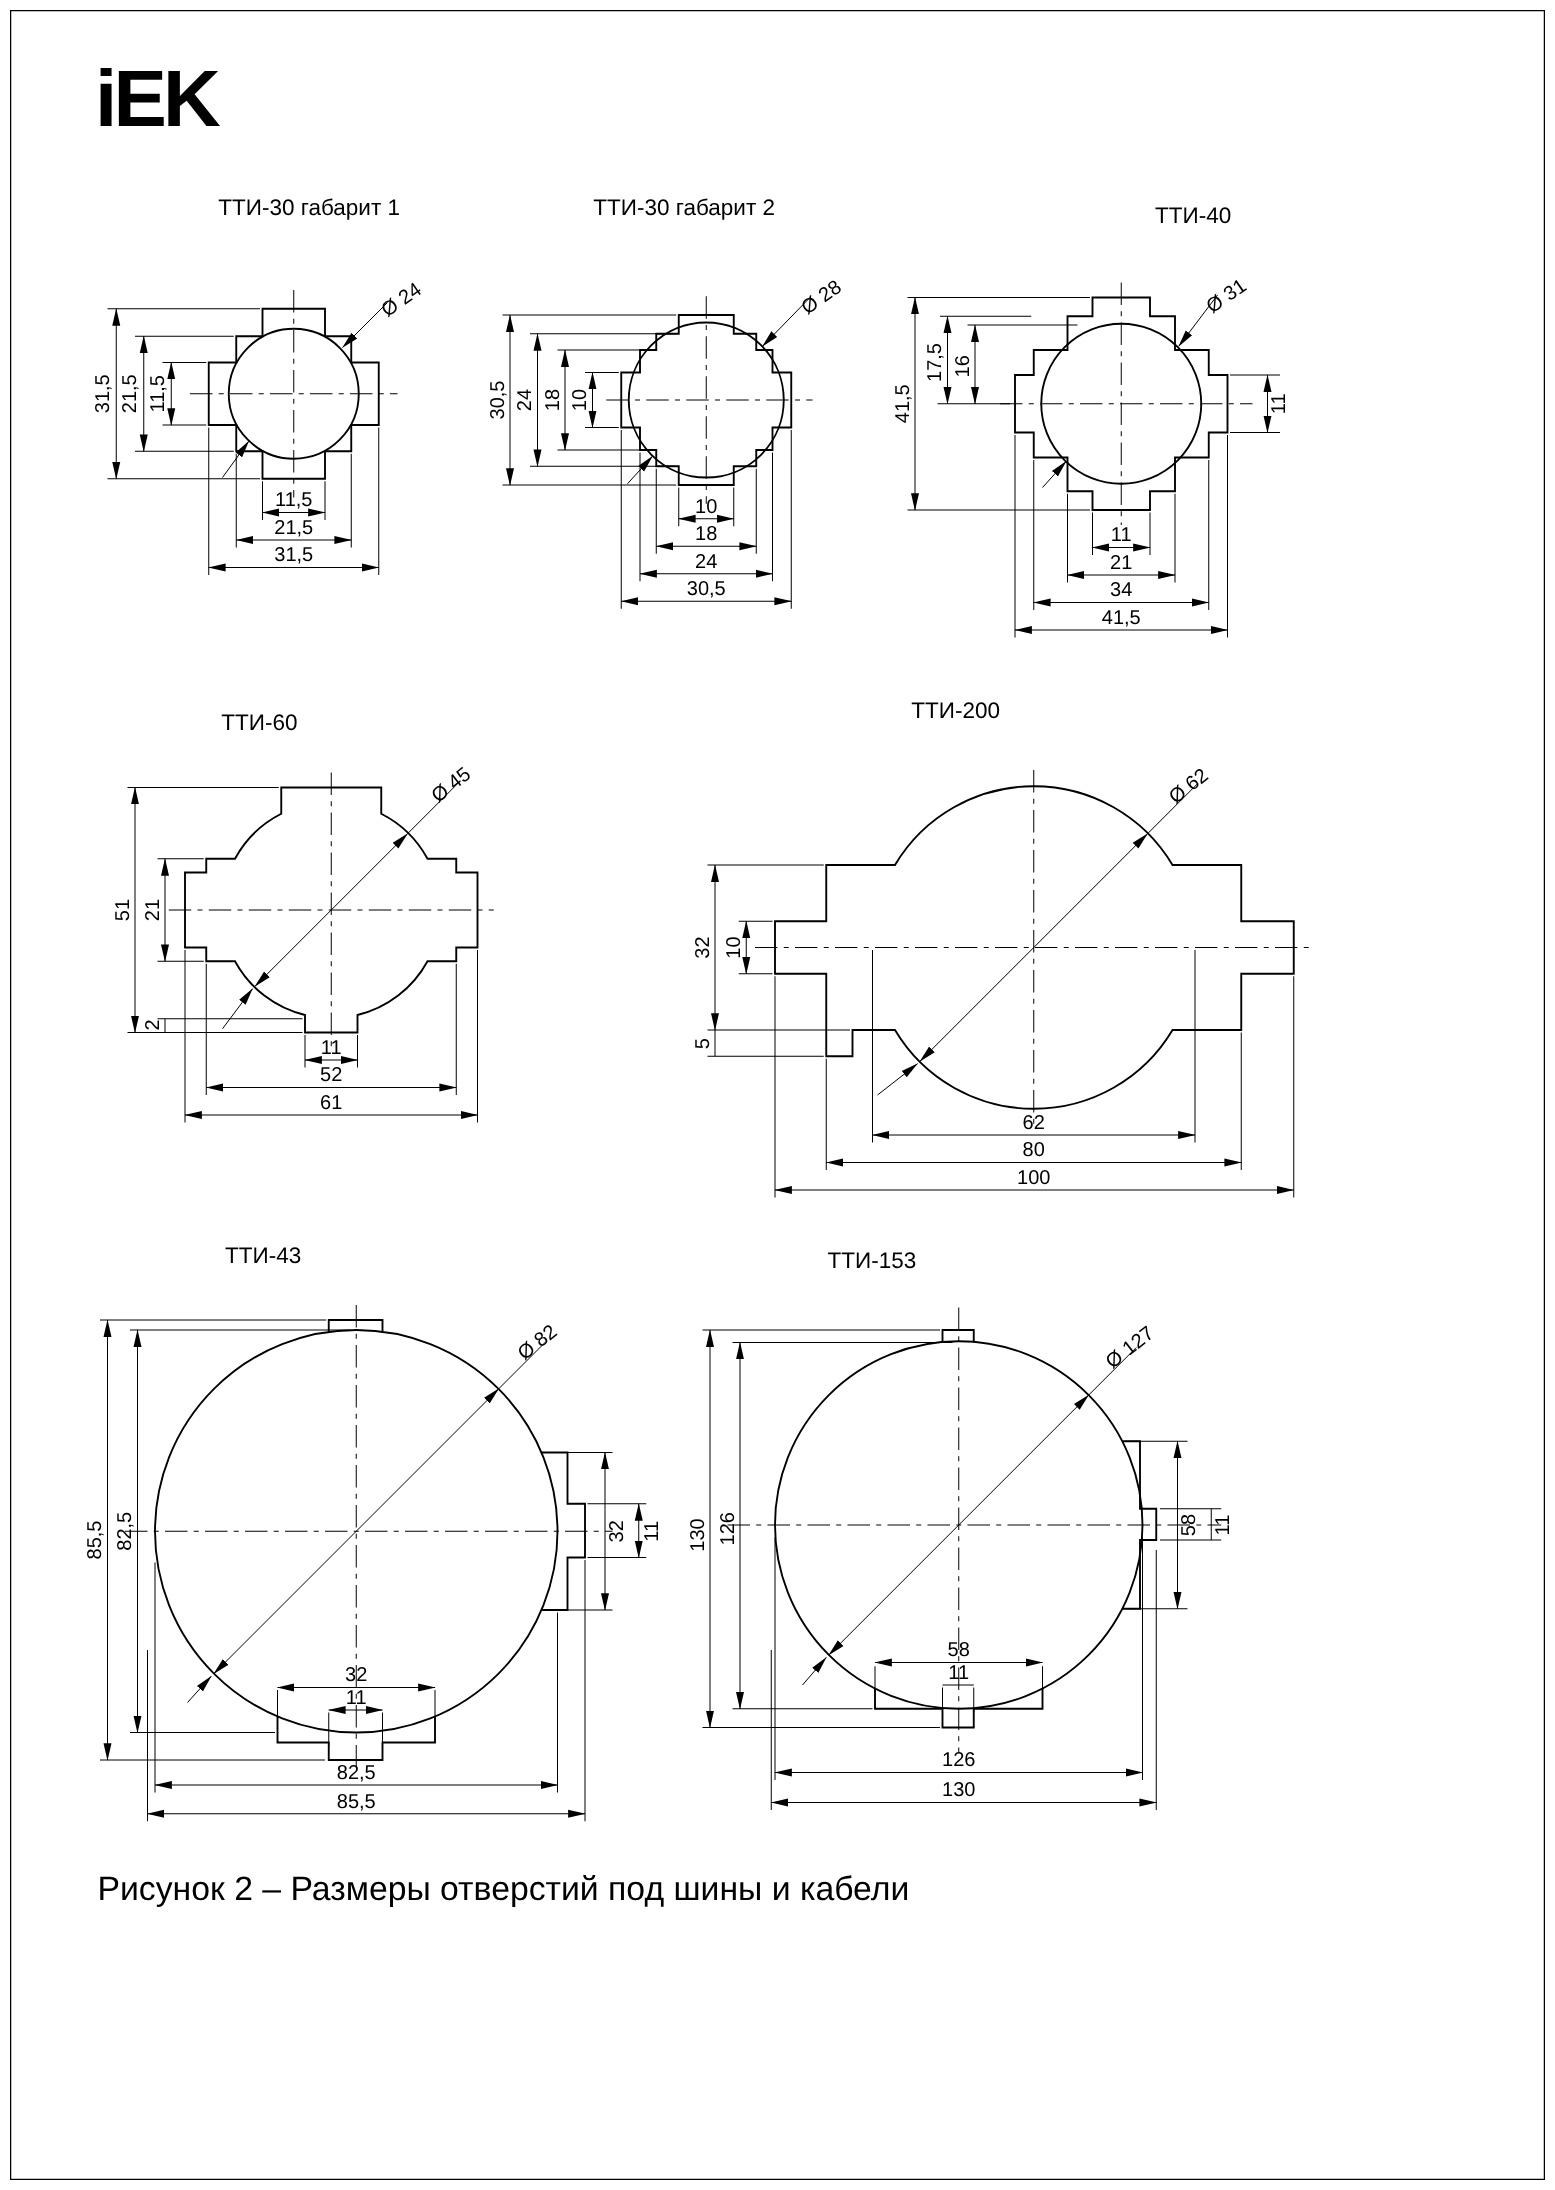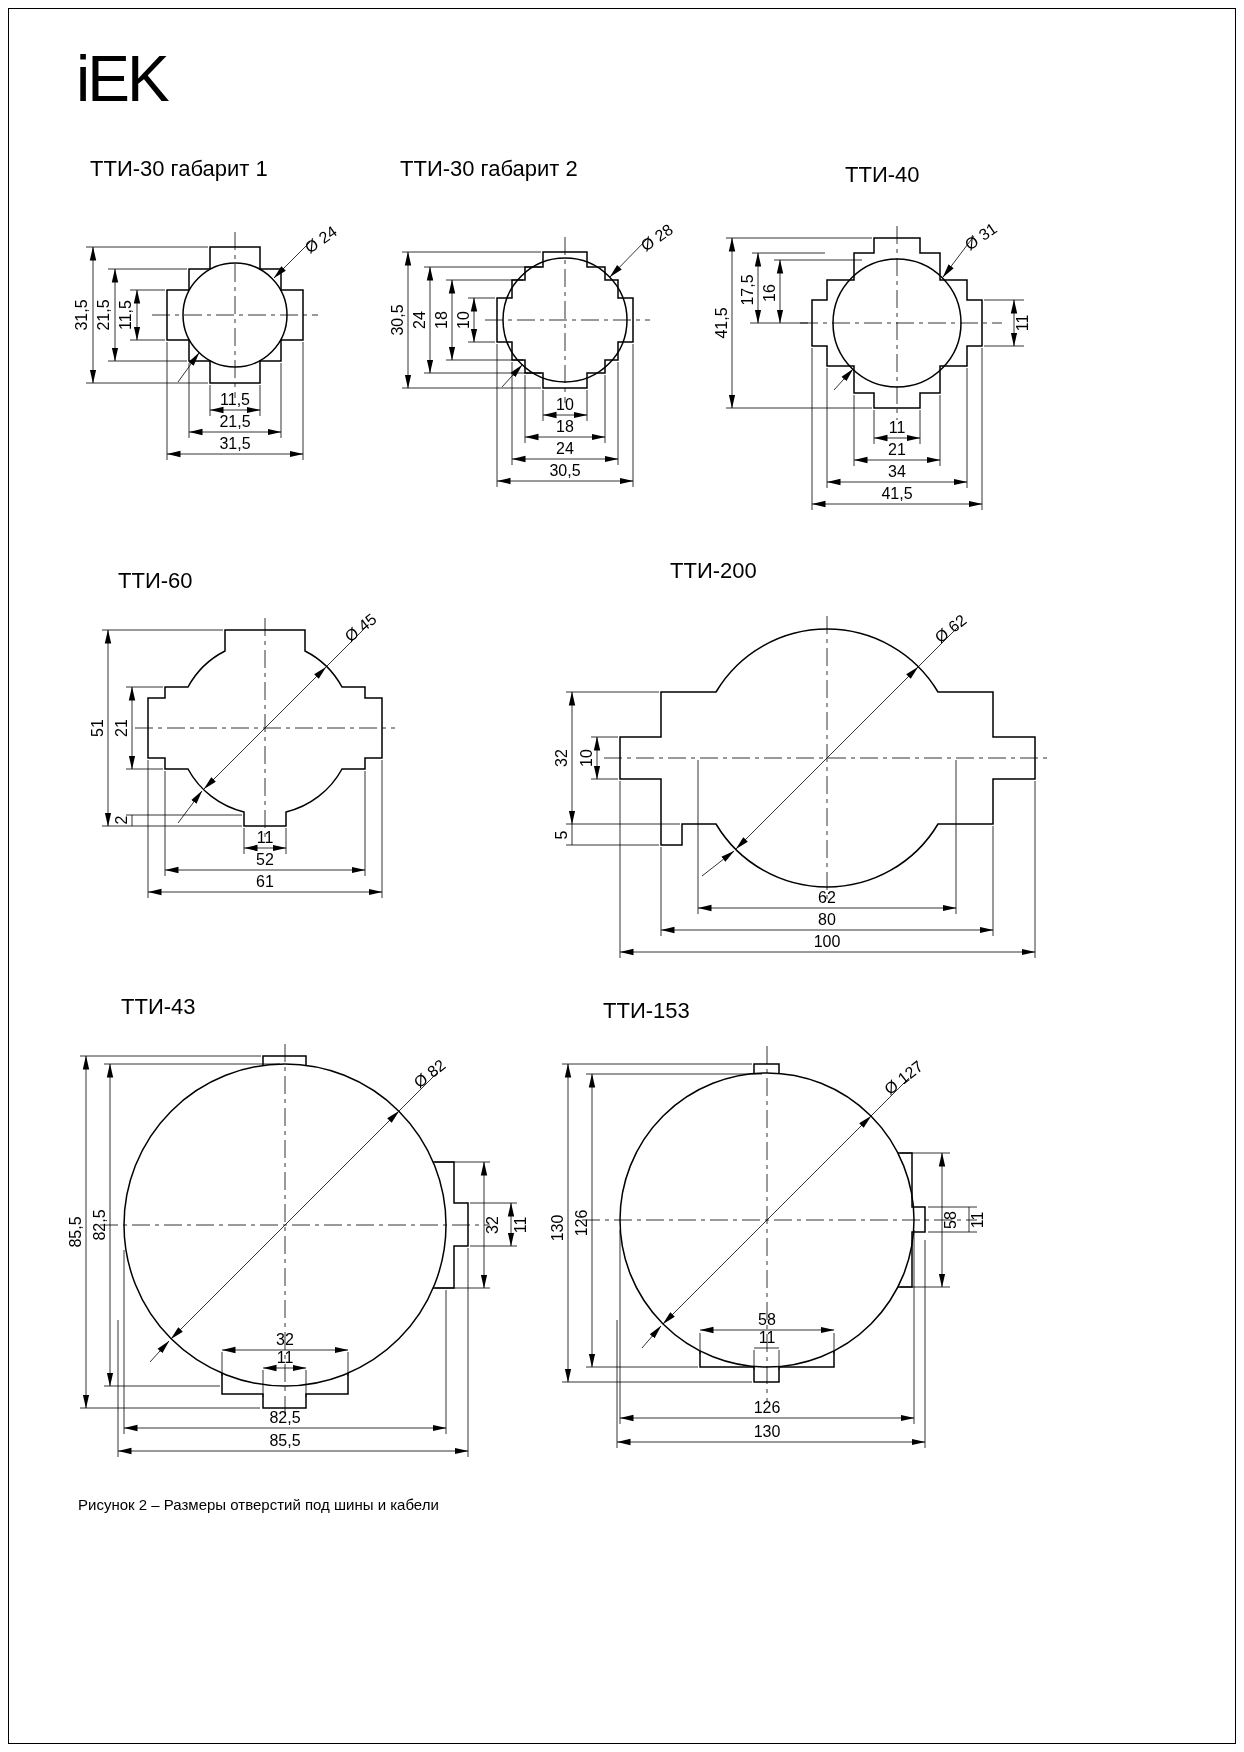--- a/index.html
+++ b/index.html
@@ -1,21 +1,21 @@
 <!DOCTYPE html>
 <html><head>
 <meta charset="utf-8">
 <style>
   *{margin:0;padding:0;box-sizing:border-box}
   html,body{background:#fff}
   body{width:1244px;height:1752px;position:relative;font-family:"Liberation Sans",sans-serif;color:#000}
   .frame{position:absolute;left:8px;top:8px;right:8px;bottom:8px;border:1px solid #000}
-  .logo{position:absolute;left:76px;top:42px;font-size:64px;font-weight:400;letter-spacing:-3px}
-  .fig-title{position:absolute;font-size:22px;text-align:left}
-  .caption{position:absolute;left:78px;top:1496px;font-size:15px}
+  .logo{position:absolute;left:76px;top:42px;font-size:64px;font-weight:700;letter-spacing:-3px}
+  .fig-title{position:absolute;font-size:18px;text-align:right}
+  .caption{position:absolute;left:78px;top:1496px;font-size:27px}
   svg{position:absolute;overflow:visible}
   .outline{fill:none;stroke:#000;stroke-width:1.5}
   .thin{fill:none;stroke:#000;stroke-width:0.8}
   .dim{fill:none;stroke:#000;stroke-width:0.8;marker-start:url(#arr);marker-end:url(#arr)}
   .lead{fill:none;stroke:#000;stroke-width:0.8;marker-end:url(#arr)}
   .cl{fill:none;stroke:#000;stroke-width:0.8;stroke-dasharray:18 5 4 5}
   text{font-size:16px;fill:#000;font-family:"Liberation Sans",sans-serif}
 </style>
 </head>
 <body>

